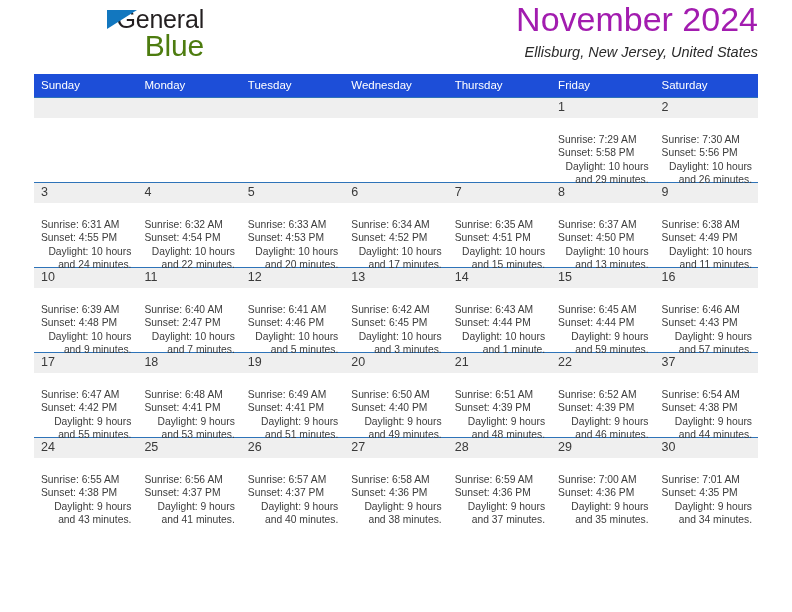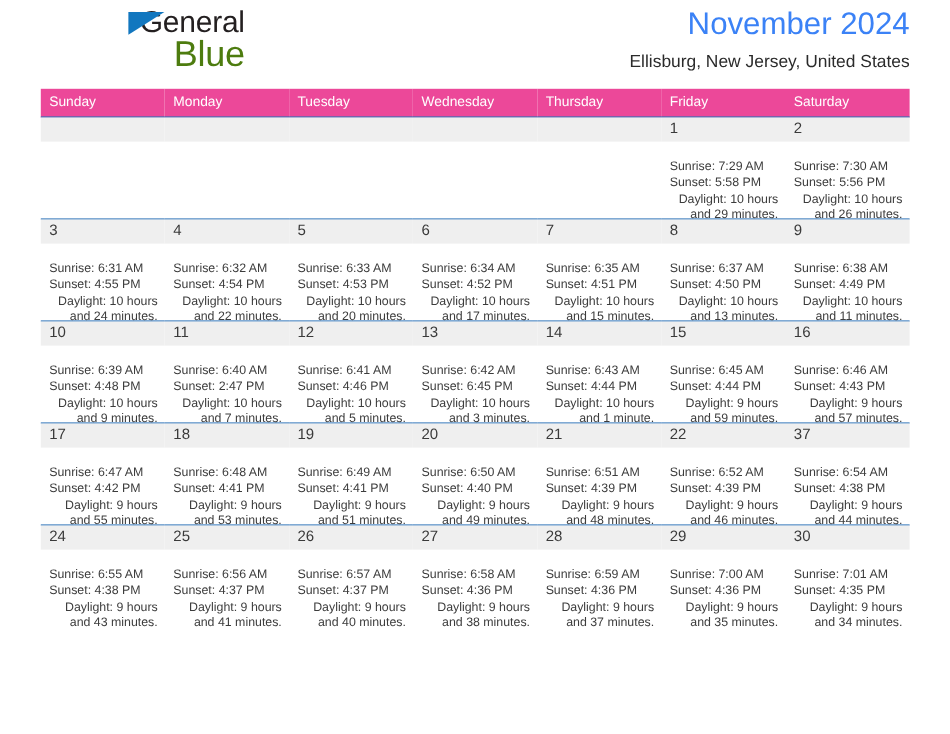--- a/index.html
+++ b/index.html
@@ -60,41 +60,42 @@
     color: #4d7c0f;
     letter-spacing: -0.2px;
   }
   .title-wrap {
     position: absolute;
     right: 0;
     top: 0;
     text-align: right;
   }
   .cal-title {
-    font-size: 26px;
+    font-size: 34px;
     line-height: 38px;
-    color: #3b82f6;
+    color: #a21caf;
     font-weight: 400;
     white-space: nowrap;
   }
   .cal-sub {
     margin-top: 5px;
     font-size: 14.5px;
     line-height: 18px;
     color: #2b2b2b;
     white-space: nowrap;
+    font-style: italic;
   }
   
   table.cal {
     width: 724px;
     border-collapse: collapse;
     table-layout: fixed;
   }
   table.cal th {
-    background: #ec4899;
+    background: #1d4ed8;
     color: #ffffff;
     font-weight: normal;
     font-size: 11.5px;
     text-align: left;
     padding: 5px 0 6px 7px;
     border: none;
   }
   table.cal td {
     vertical-align: top;
     padding: 0;

